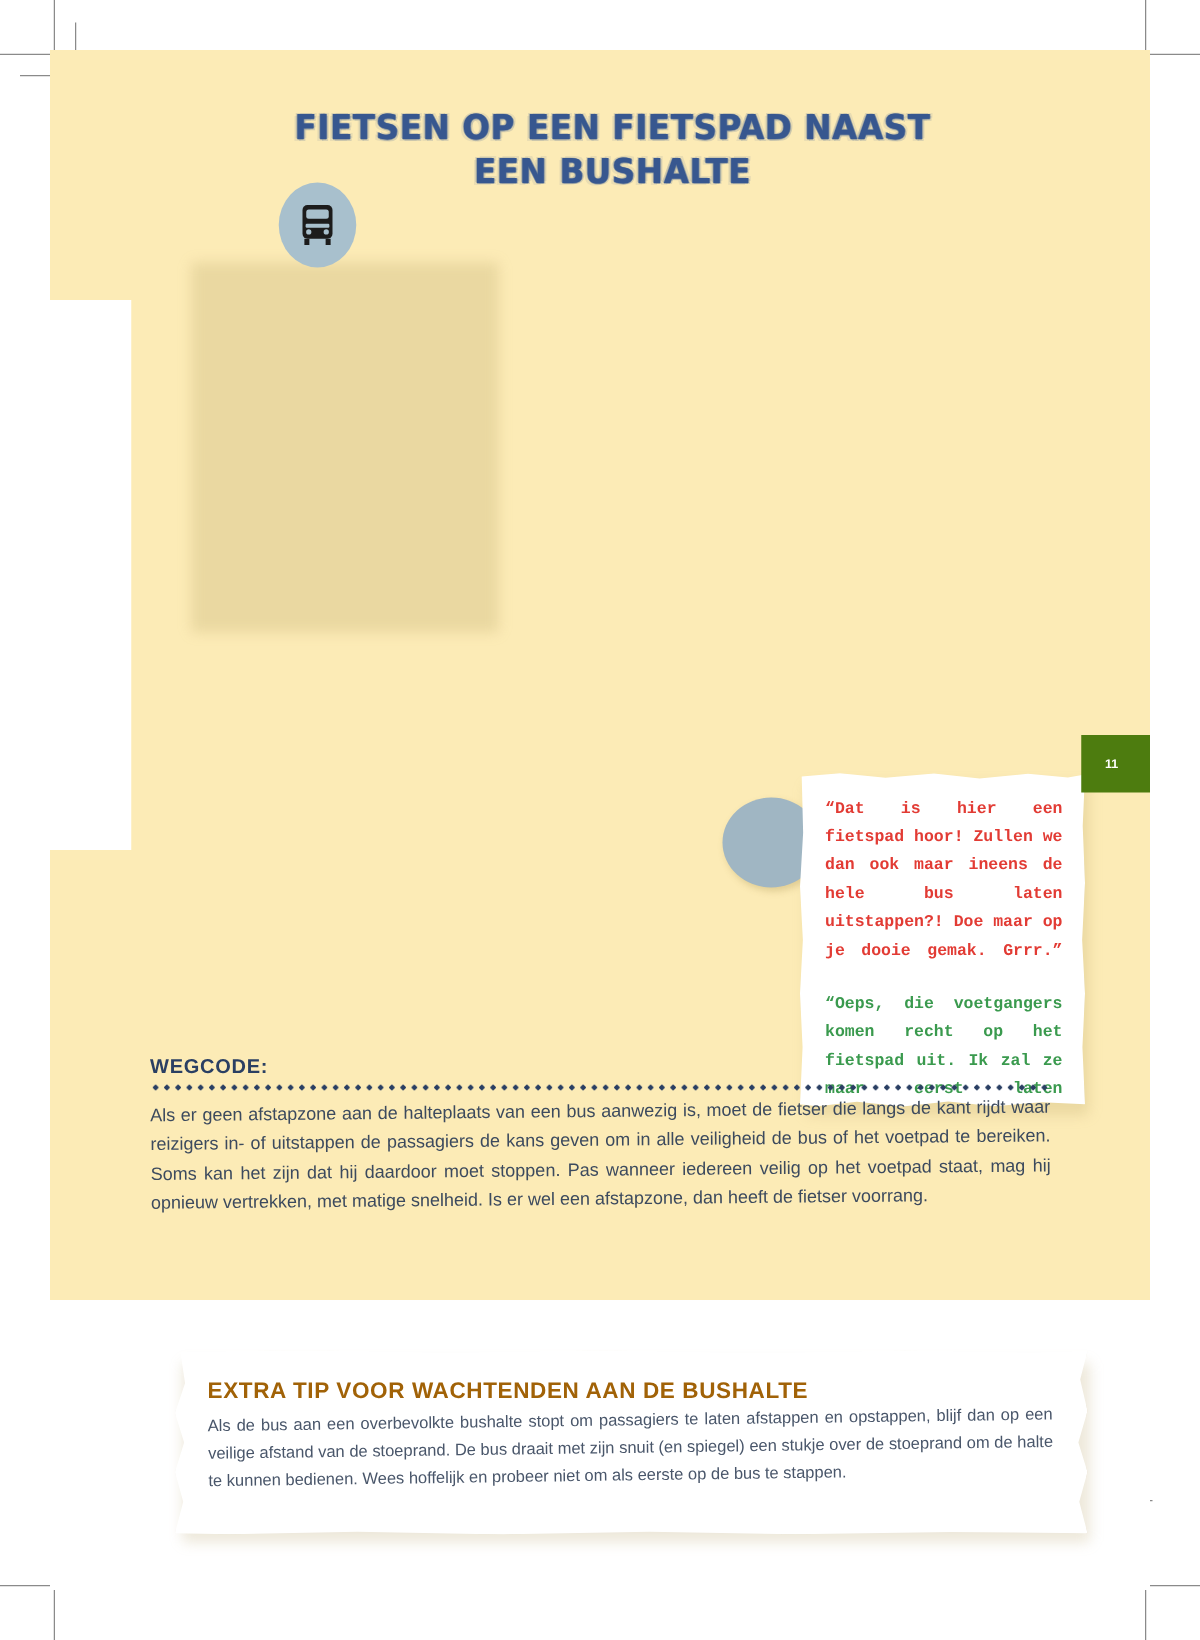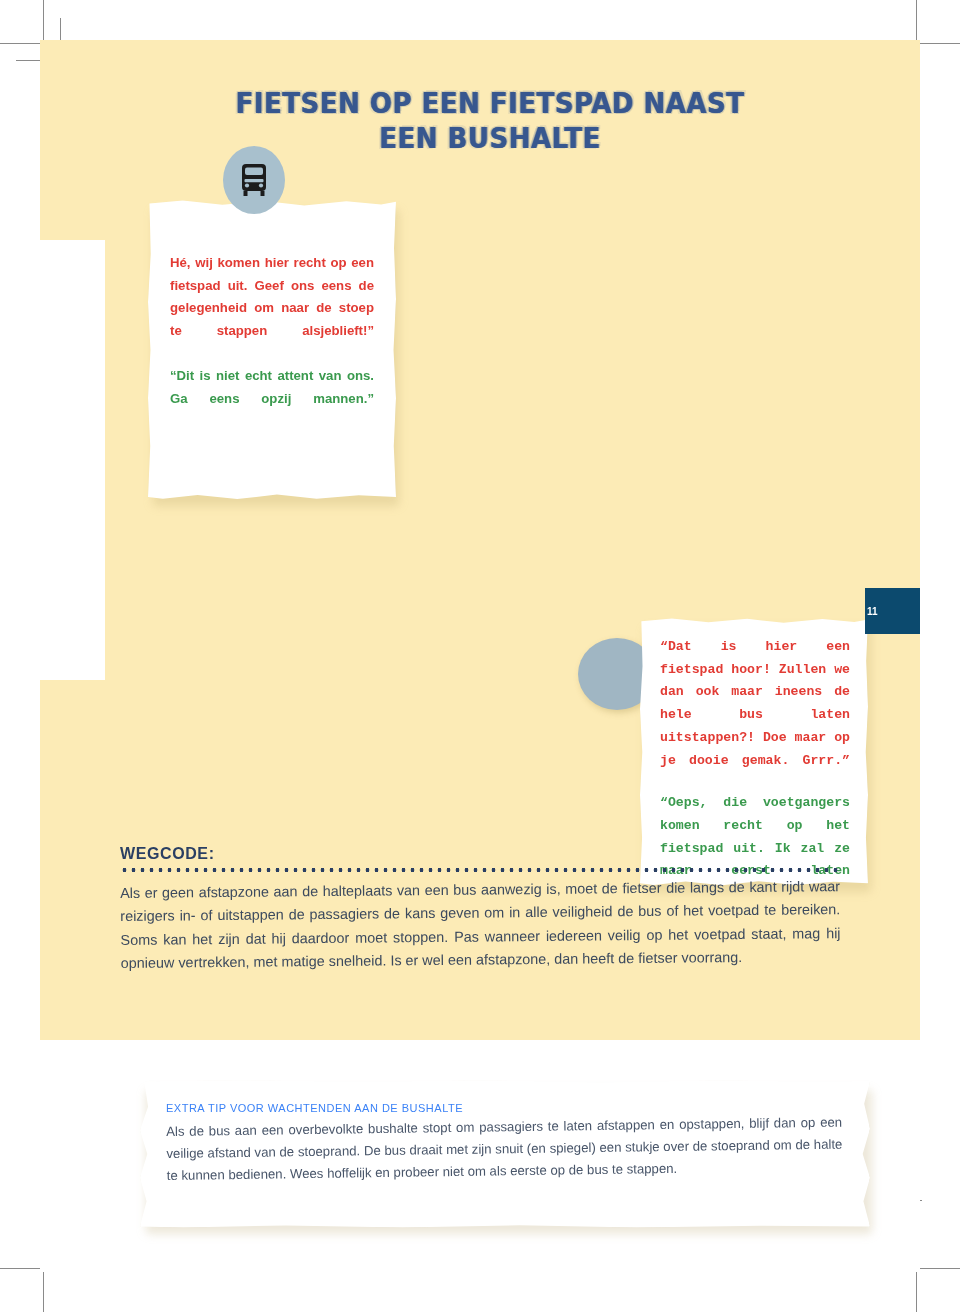--- a/index.html
+++ b/index.html
@@ -188,27 +188,27 @@
   #bubble1 .q-green { margin-top: 22px; }
   #bubble2 .q-green { margin-top: 20px; }
 
   
   #pagenum {
     position: absolute;
     left: 825px;
     top: 548px;
     width: 55px;
     height: 46px;
-    background: #0c4a6e;
+    background: #4d7c0f;
     color: #ffffff;
     font-size: 10px;
     font-weight: bold;
     display: flex;
     align-items: center;
-    padding-left: 2px;
+    padding-left: 19px;
     box-sizing: border-box;
     z-index: 4;
   }
 
   
   #wegcode-wrap {
     position: absolute;
     left: 80px;
     top: 805px;
     width: 720px;
@@ -233,23 +233,23 @@
     font-size: 14.4px;
     line-height: 1.62;
     text-align: justify;
     margin: 0;
     transform: rotate(-0.55deg);
     transform-origin: left top;
   }
 
   
   #tip-title {
-    color: #3b82f6;
-    font-weight: normal;
-    font-size: 11px;
+    color: #a16207;
+    font-weight: bold;
+    font-size: 18px;
     letter-spacing: 0.5px;
     margin: 0 0 7px 0;
   }
   #tip-body {
     color: #49566a;
     font-size: 13.2px;
     line-height: 1.68;
     text-align: justify;
     margin: 0;
     transform: rotate(-0.8deg);
@@ -294,26 +294,20 @@
         <rect x="5.5" y="16" width="19" height="3.2" rx="1" fill="#a8c0cd"></rect>
         <circle cx="8" cy="22.5" r="2.1" fill="#a8c0cd"></circle>
         <circle cx="22" cy="22.5" r="2.1" fill="#a8c0cd"></circle>
         <rect x="4.5" y="28" width="4" height="5" fill="#1c1c1c"></rect>
         <rect x="21.5" y="28" width="4" height="5" fill="#1c1c1c"></rect>
       </svg>
     </span>
   </div>
 
   <div class="paper-shadow" id="bubble1-shadow"></div>
-  <div class="paper torn" id="bubble1">
-    <div class="inner">
-      <p class="q-red">Hé, wij komen hier recht op een fietspad uit. Geef ons eens de gelegenheid om naar de stoep te stappen alsjeblieft!”</p>
-      <p class="q-green">“Dit is niet echt attent van ons. Ga eens opzij mannen.”</p>
-    </div>
-  </div>
 
   <div id="gray-circle"></div>
 
   <div class="paper-shadow" id="bubble2-shadow"></div>
   <div class="paper torn" id="bubble2">
     <div class="inner">
       <p class="q-red">“Dat is hier een fietspad hoor! Zullen we dan ook maar ineens de hele bus laten uitstappen?! Doe maar op je dooie gemak. Grrr.”</p>
       <p class="q-green">“Oeps, die voetgangers komen recht op het fietspad uit. Ik zal ze maar eerst laten passeren.”</p>
     </div>
   </div>

